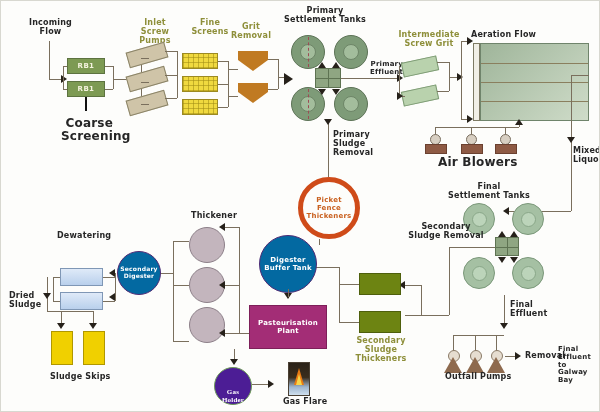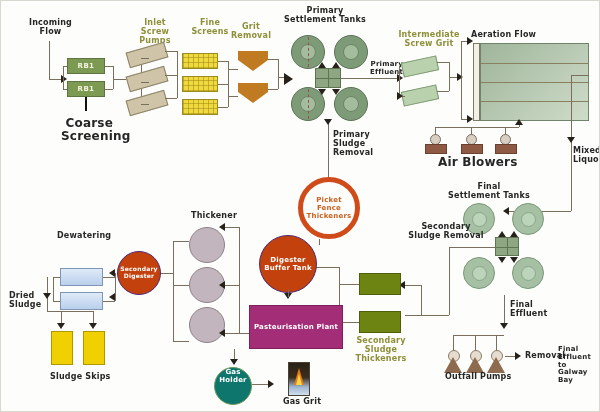--- a/index.html
+++ b/index.html
@@ -46,26 +46,26 @@
   .tank.final .inner{background:#bcd4ba;border-color:#8aa789;}
   .tank .cl{position:absolute;left:50%;top:4%;bottom:4%;border-left:1px dashed #9e4a55;}
   .aeration{background:linear-gradient(135deg,#9fb59a,#cfdcc9);border:1px solid #6f846b;}
   .aeration .band{border-top:1px solid #8a7f5e;}
   .aerWall{background:#f1efe6;border:1px solid #7d7a63;}
   .blowerBase{background:#8e5a44;border:1px solid #6b4130;}
   .blowerHead{border-radius:50%;background:#d8cfc2;border:1px solid #7a6f60;}
   .digestor{border-radius:50%;background:#c3b5bd;border:1px solid #8d8089;}
   .pfThick{border-radius:50%;background:transparent;border:5px solid #cf4b19;
            display:flex;align-items:center;justify-content:center;}
-  .purpleCirc{border-radius:50%;background:#c2410c;border:1px solid #4f2b75;
+  .purpleCirc{border-radius:50%;background:#0369a1;border:1px solid #4f2b75;
               display:flex;align-items:center;justify-content:center;}
   .magentaBox{background:#a32d76;border:1px solid #7d1f59;
               display:flex;align-items:center;justify-content:center;}
-  .gasHolder{border-radius:50%;background:#0f766e;border:1px solid #6d9a59;
-             display:flex;align-items:flex-start;justify-content:center;}
+  .gasHolder{border-radius:50%;background:#4c1d95;border:1px solid #6d9a59;
+             display:flex;align-items:flex-end;justify-content:center;font-family:Liberation Serif, serif;}
   .gasFlare{background:linear-gradient(#2a2218 0%,#3a2d1d 45%,#9fb6cf 75%,#cfe0ee 100%);
             border:1px solid #4a4033;position:relative;overflow:hidden;}
   .flameA{position:absolute;left:50%;transform:translateX(-50%);bottom:30%;
           width:0;height:0;border-left:5px solid transparent;border-right:5px solid transparent;
           border-bottom:17px solid #e87a12;}
   .flameB{position:absolute;left:50%;transform:translateX(-50%);bottom:30%;
           width:0;height:0;border-left:3px solid transparent;border-right:3px solid transparent;
           border-bottom:11px solid #f6d64a;}
   .centri{background:linear-gradient(#dfeaf8,#b9d0ec);border:1px solid #7f97b5;}
   .skip{background:#f0d000;border:1px solid #b09700;}
@@ -315,21 +315,21 @@
   </div>
 
   <div class="node purpleCirc" style="left:258px;top:234px;width:58px;height:58px;">
     <div class="circText white">Digester
 Buffer
 Tank</div>
   </div>
   <div class="ar ar-d" style="left:283px;top:292px;"></div>
   <div class="ln lnv" style="left:287px;top:288px;height:8px;"></div>
 
-  <div class="node magentaBox" style="left:248px;top:304px;width:94px;height:44px;">
+  <div class="node magentaBox" style="left:248px;top:304px;width:78px;height:44px;">
     <div class="circText white">Pasteurisation
 Plant</div>
   </div>
 
   <div class="lbl dark" style="left:190px;top:211px;font-size:8px;">Thickener</div>
   <div class="node digestor" style="left:188px;top:226px;width:36px;height:36px;"></div>
   <div class="node digestor" style="left:188px;top:266px;width:36px;height:36px;"></div>
   <div class="node digestor" style="left:188px;top:306px;width:36px;height:36px;"></div>
 
   <div class="ln lnv" style="left:238px;top:226px;height:106px;"></div>
@@ -386,15 +386,15 @@
   <div class="node gasHolder" style="left:213px;top:366px;width:38px;height:38px;">
     <div class="circText dk" style="color:#ffffff;">Gas
 Holder</div>
   </div>
   <div class="ln lnh" style="left:251px;top:383px;width:18px;"></div>
   <div class="ar ar-r" style="left:267px;top:379px;"></div>
   <div class="node gasFlare" style="left:287px;top:361px;width:22px;height:34px;">
     <div class="flameA"></div>
     <div class="flameB"></div>
   </div>
-  <div class="lbl dark" style="left:282px;top:397px;font-size:8px;">Gas Grit</div>
+  <div class="lbl dark" style="left:282px;top:397px;font-size:8px;">Gas Flare</div>
 
 </div>
 
 </body></html>

